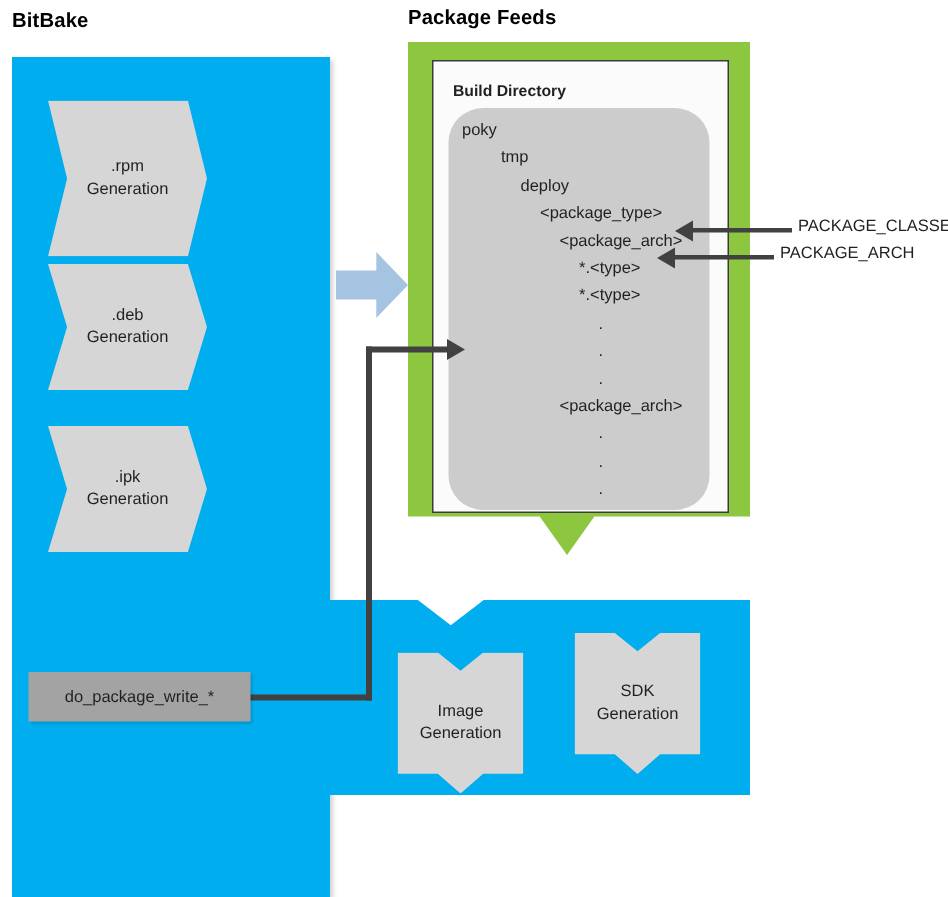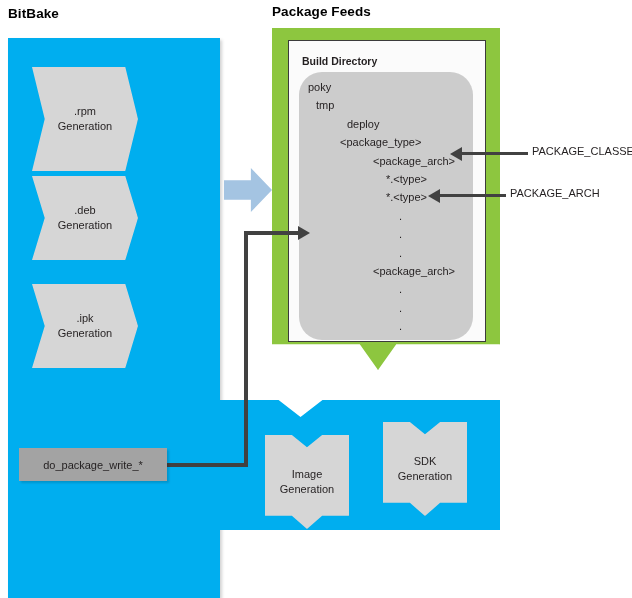--- a/index.html
+++ b/index.html
@@ -189,43 +189,43 @@
 
   <div class="abs green-frame" style="left:272px; top:28px; width:228px; height:342px;"></div>
 
   <div class="abs white-card" style="left:288px; top:40px; width:196px; height:300px;"></div>
 
   <div class="abs card-title" style="left:302px; top:55px;">Build Directory</div>
 
   <div class="abs tree-box" style="left:299px; top:72px; width:174px; height:258px; padding:10px 0 0 0;border-radius:23px;">
     <div id="tree-lines">
         <div class="tree-line" style="padding-left: 9px;">poky</div>
-        <div class="tree-line" style="padding-left: 17px;">tmp</div>
+        <div class="tree-line" style="padding-left: 35px;">tmp</div>
         <div class="tree-line" style="padding-left: 48px;">deploy</div>
-        <div class="tree-line" style=" margin-left: 41px;">&lt;package_type&gt;</div>
+        <div class="tree-line" style="padding-left: 61px;">&lt;package_type&gt;</div>
         <div class="tree-line" style="padding-left: 74px;">&lt;package_arch&gt;</div>
         <div class="tree-line" style="padding-left: 87px;">*.&lt;type&gt;</div>
         <div class="tree-line" style="padding-left: 87px;">*.&lt;type&gt;</div>
         <div class="tree-dot" style="padding-left: 100px;">.</div>
         <div class="tree-dot" style="padding-left: 100px;">.</div>
         <div class="tree-dot" style="padding-left: 100px;">.</div>
         <div class="tree-line" style="padding-left: 74px;">&lt;package_arch&gt;</div>
         <div class="tree-dot" style="padding-left: 100px;">.</div>
         <div class="tree-dot" style="padding-left: 100px;">.</div>
         <div class="tree-dot" style="padding-left: 100px;">.</div>
       </div>
   </div>
 
   <div class="abs" style="left:450px; top:146px; width:182px; height:16px;">
     <div class="abs arrow-left-head" style="left:0px; top:1px;"></div>
     <div class="abs dark-line" style="left:11px; top:6px; width:67px; height:3px;"></div>
     <div class="abs var-label" style="left:82px; top:-1px;">PACKAGE_CLASSES</div>
   </div>
 
-  <div class="abs" style="left:428px; top:164px; width:182px; height:16px;margin-top:24px;">
+  <div class="abs" style="left:438px; top:164px; width:182px; height:16px;">
     <div class="abs arrow-left-head" style="left:0px; top:1px;"></div>
     <div class="abs dark-line" style="left:11px; top:6px; width:67px; height:3px;"></div>
     <div class="abs var-label" style="left:82px; top:-1px;">PACKAGE_ARCH</div>
   </div>
 
   <div class="abs dark-line" style="left:166px; top:463px; width:82px; height:4px;"></div>
 
   <div class="abs dark-line" style="left:244px; top:231px; width:4px; height:236px;"></div>
 
   <div class="abs dark-line" style="left:244px; top:231px; width:56px; height:4px;"></div>

